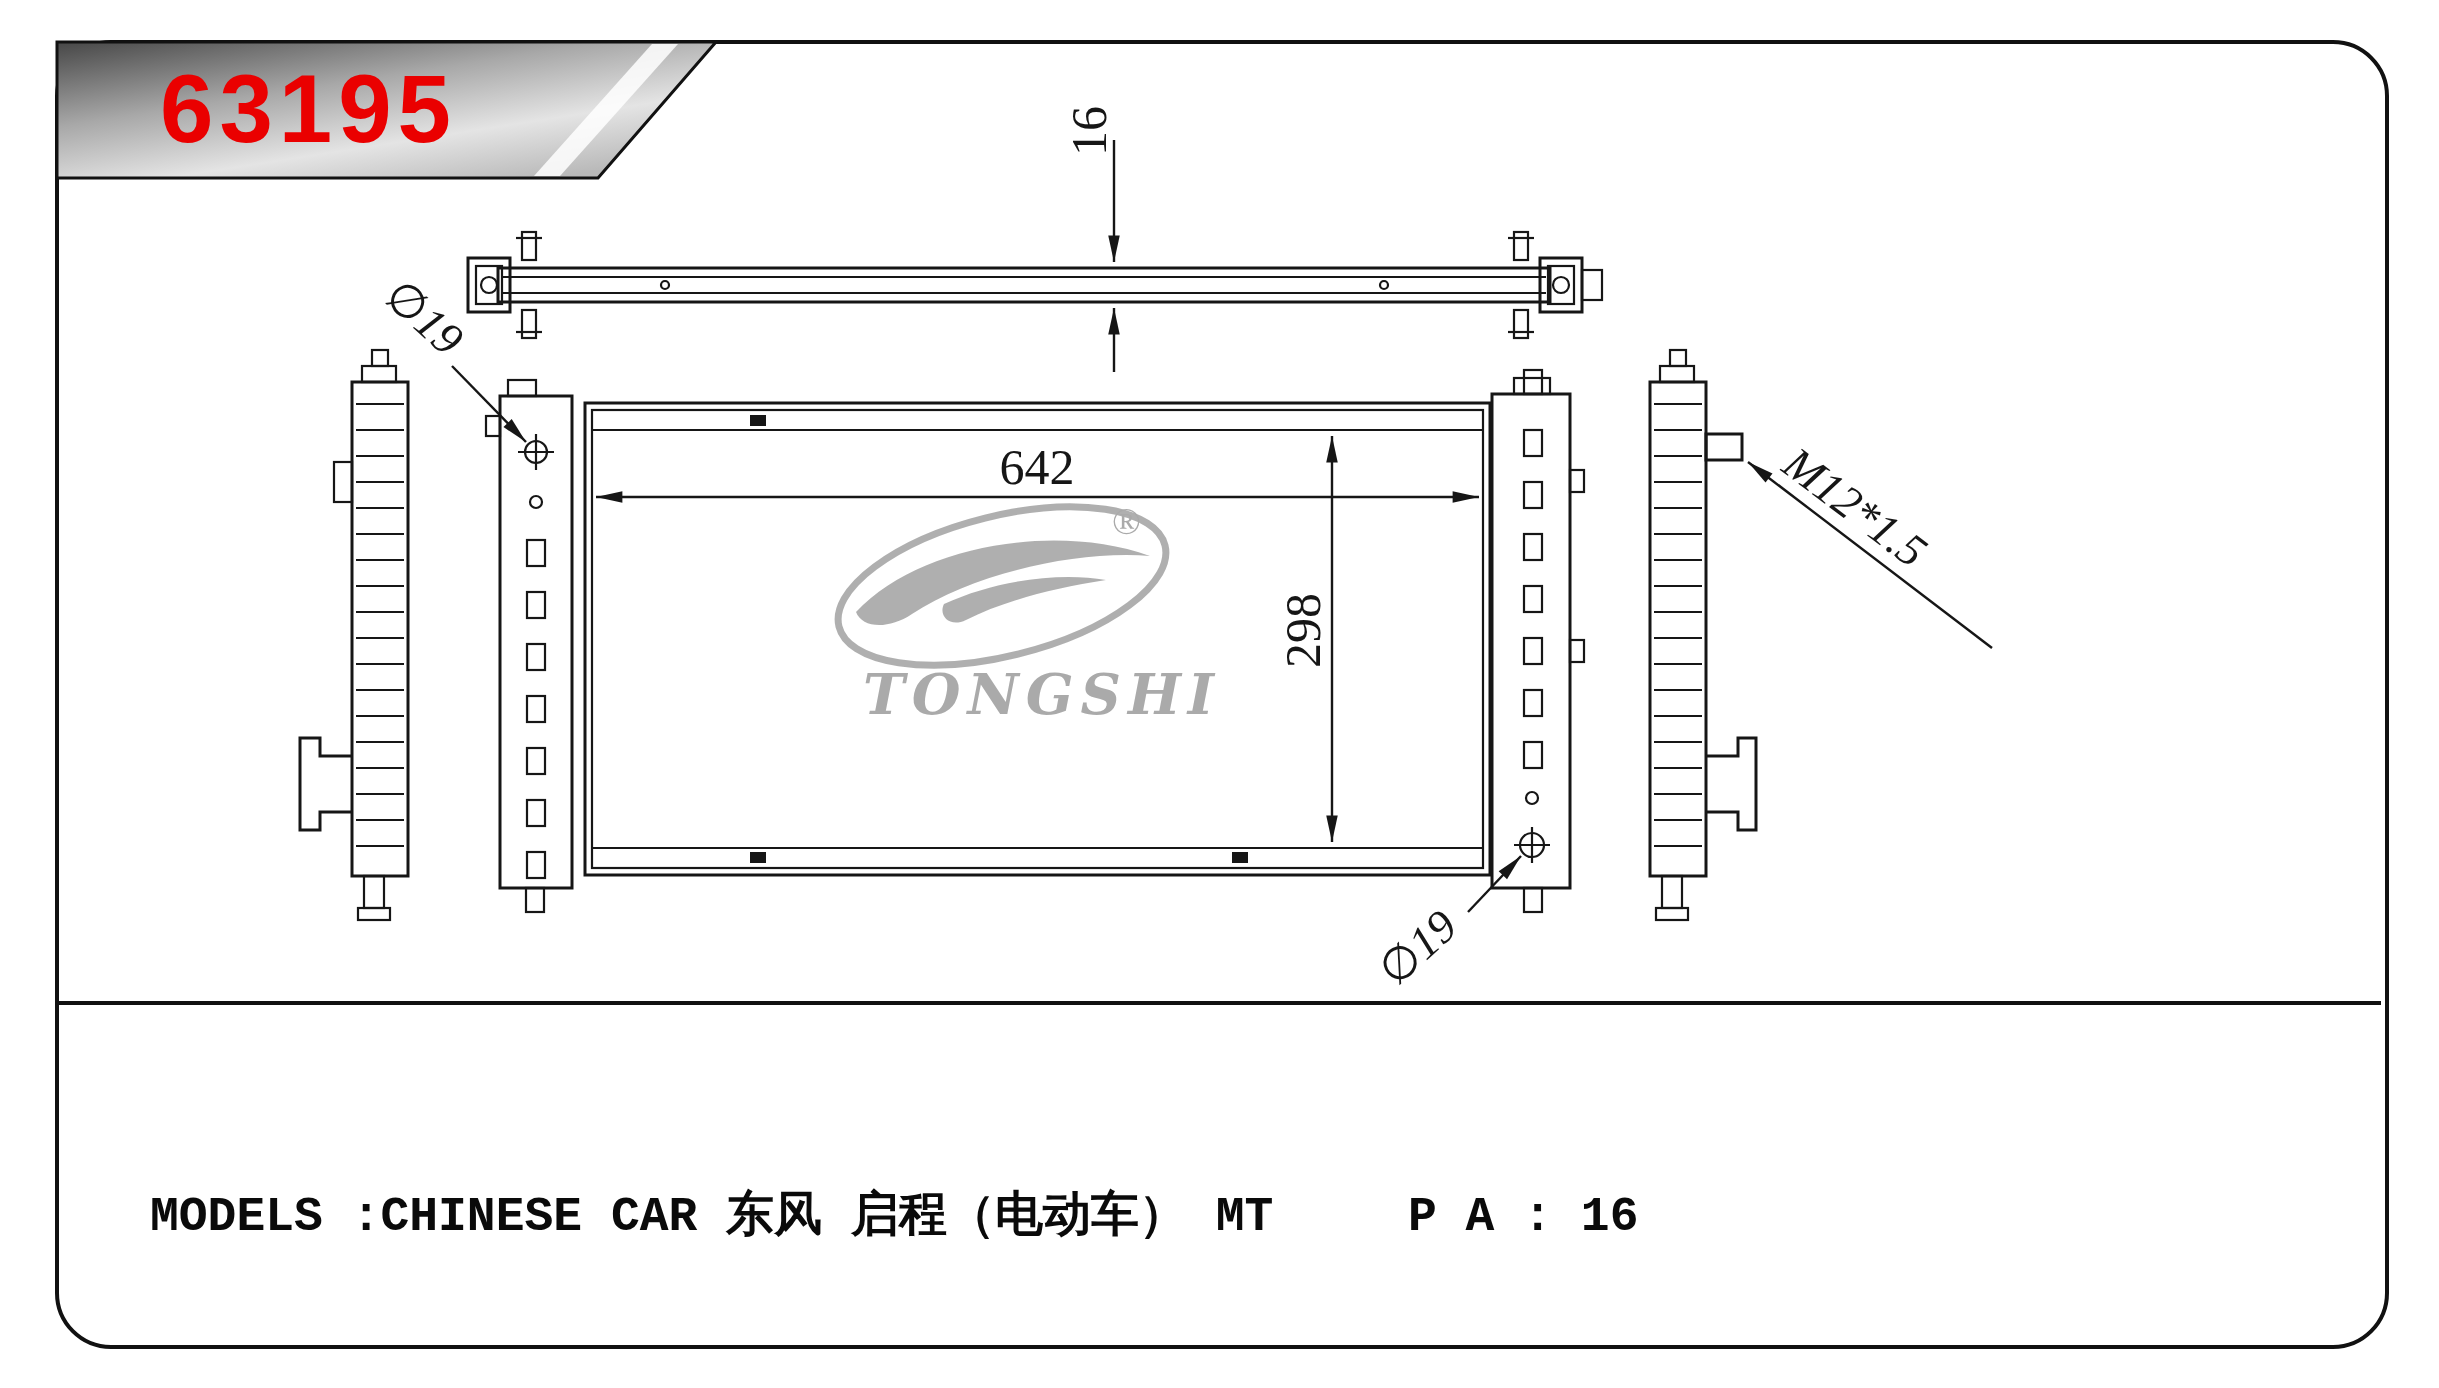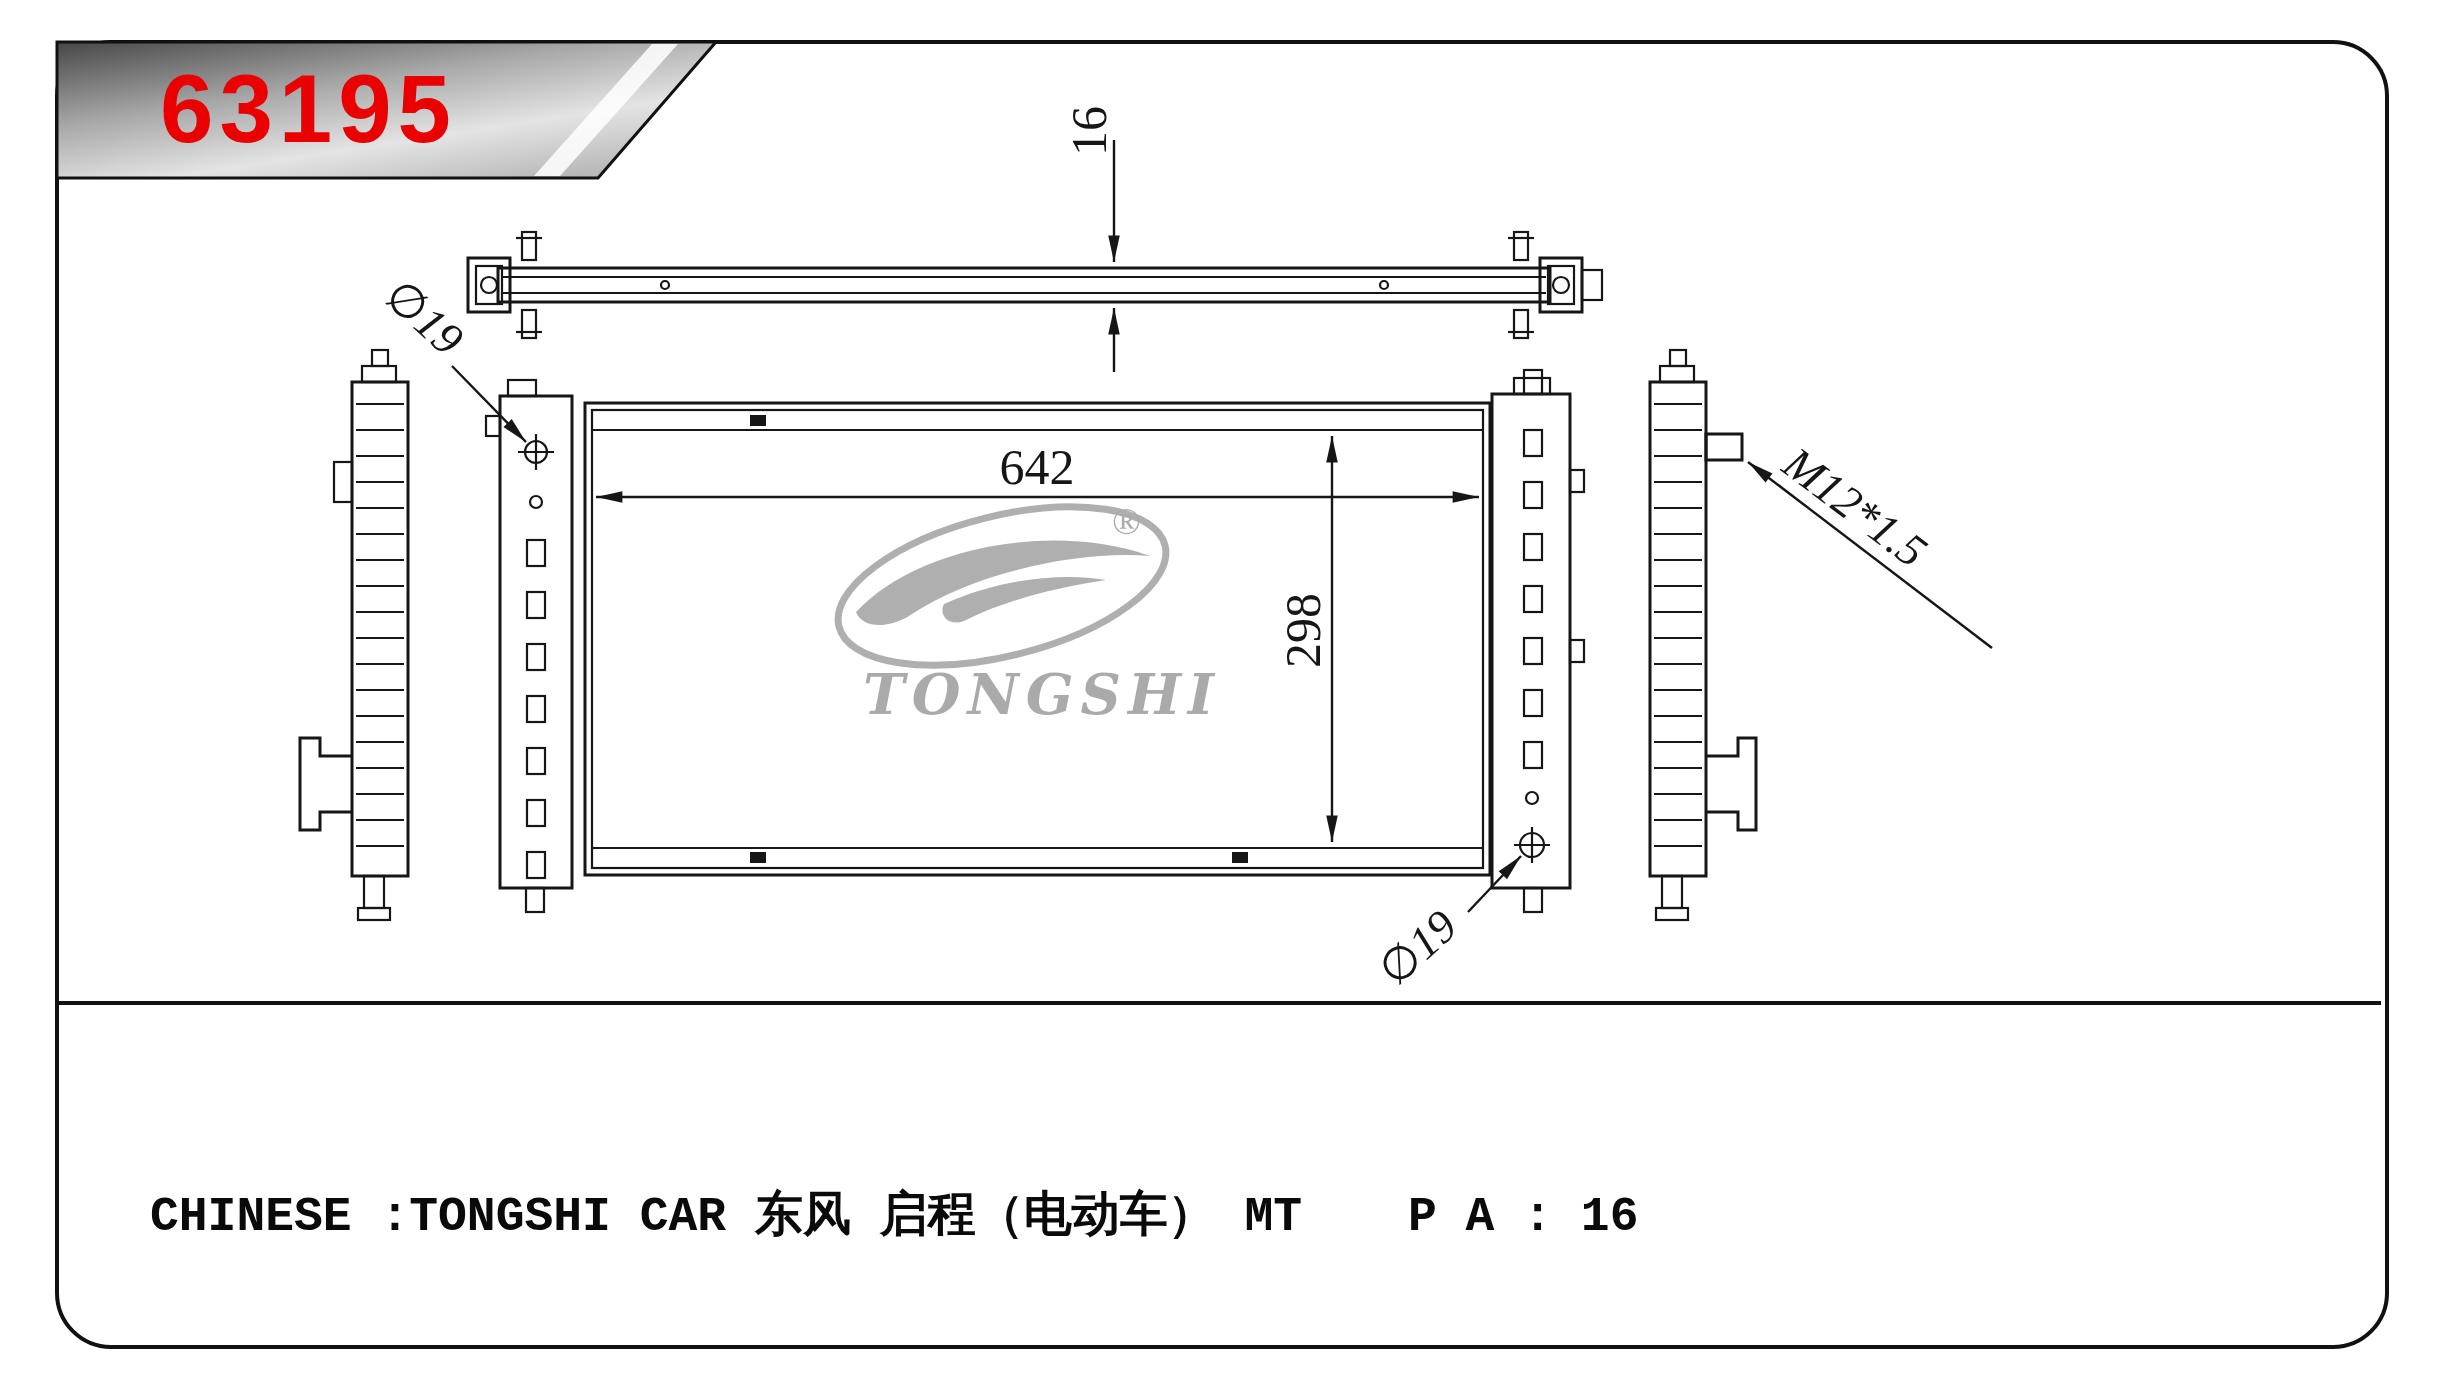--- a/index.html
+++ b/index.html
@@ -186,21 +186,21 @@
     </g>
 
     <g>
       <polygon points="57,42 716,42 598,178 57,178" fill="url(#bannerGrad)" stroke="#111" stroke-width="3"></polygon>
       <polygon points="652,44 678,44 560,176 534,176" fill="#ffffff" opacity="0.85"></polygon>
       <text class="part-number" x="160" y="142">63195</text>
     </g>
   </svg>
 
   <div class="specs" id="specs-left">
-    <div class="spec-row"><span>CHINESE :</span><span>TONGSHI CAR 东风 启程（电动车） MT</span></div>
+    <div class="spec-row"><span>MODELS :</span><span>CHINESE CAR 东风 启程（电动车） MT</span></div>
     
     
     
   </div>
 
   <div class="specs" id="specs-right">
     <div class="spec-row"><span>P A : </span><span>16</span></div>
     
     
     

